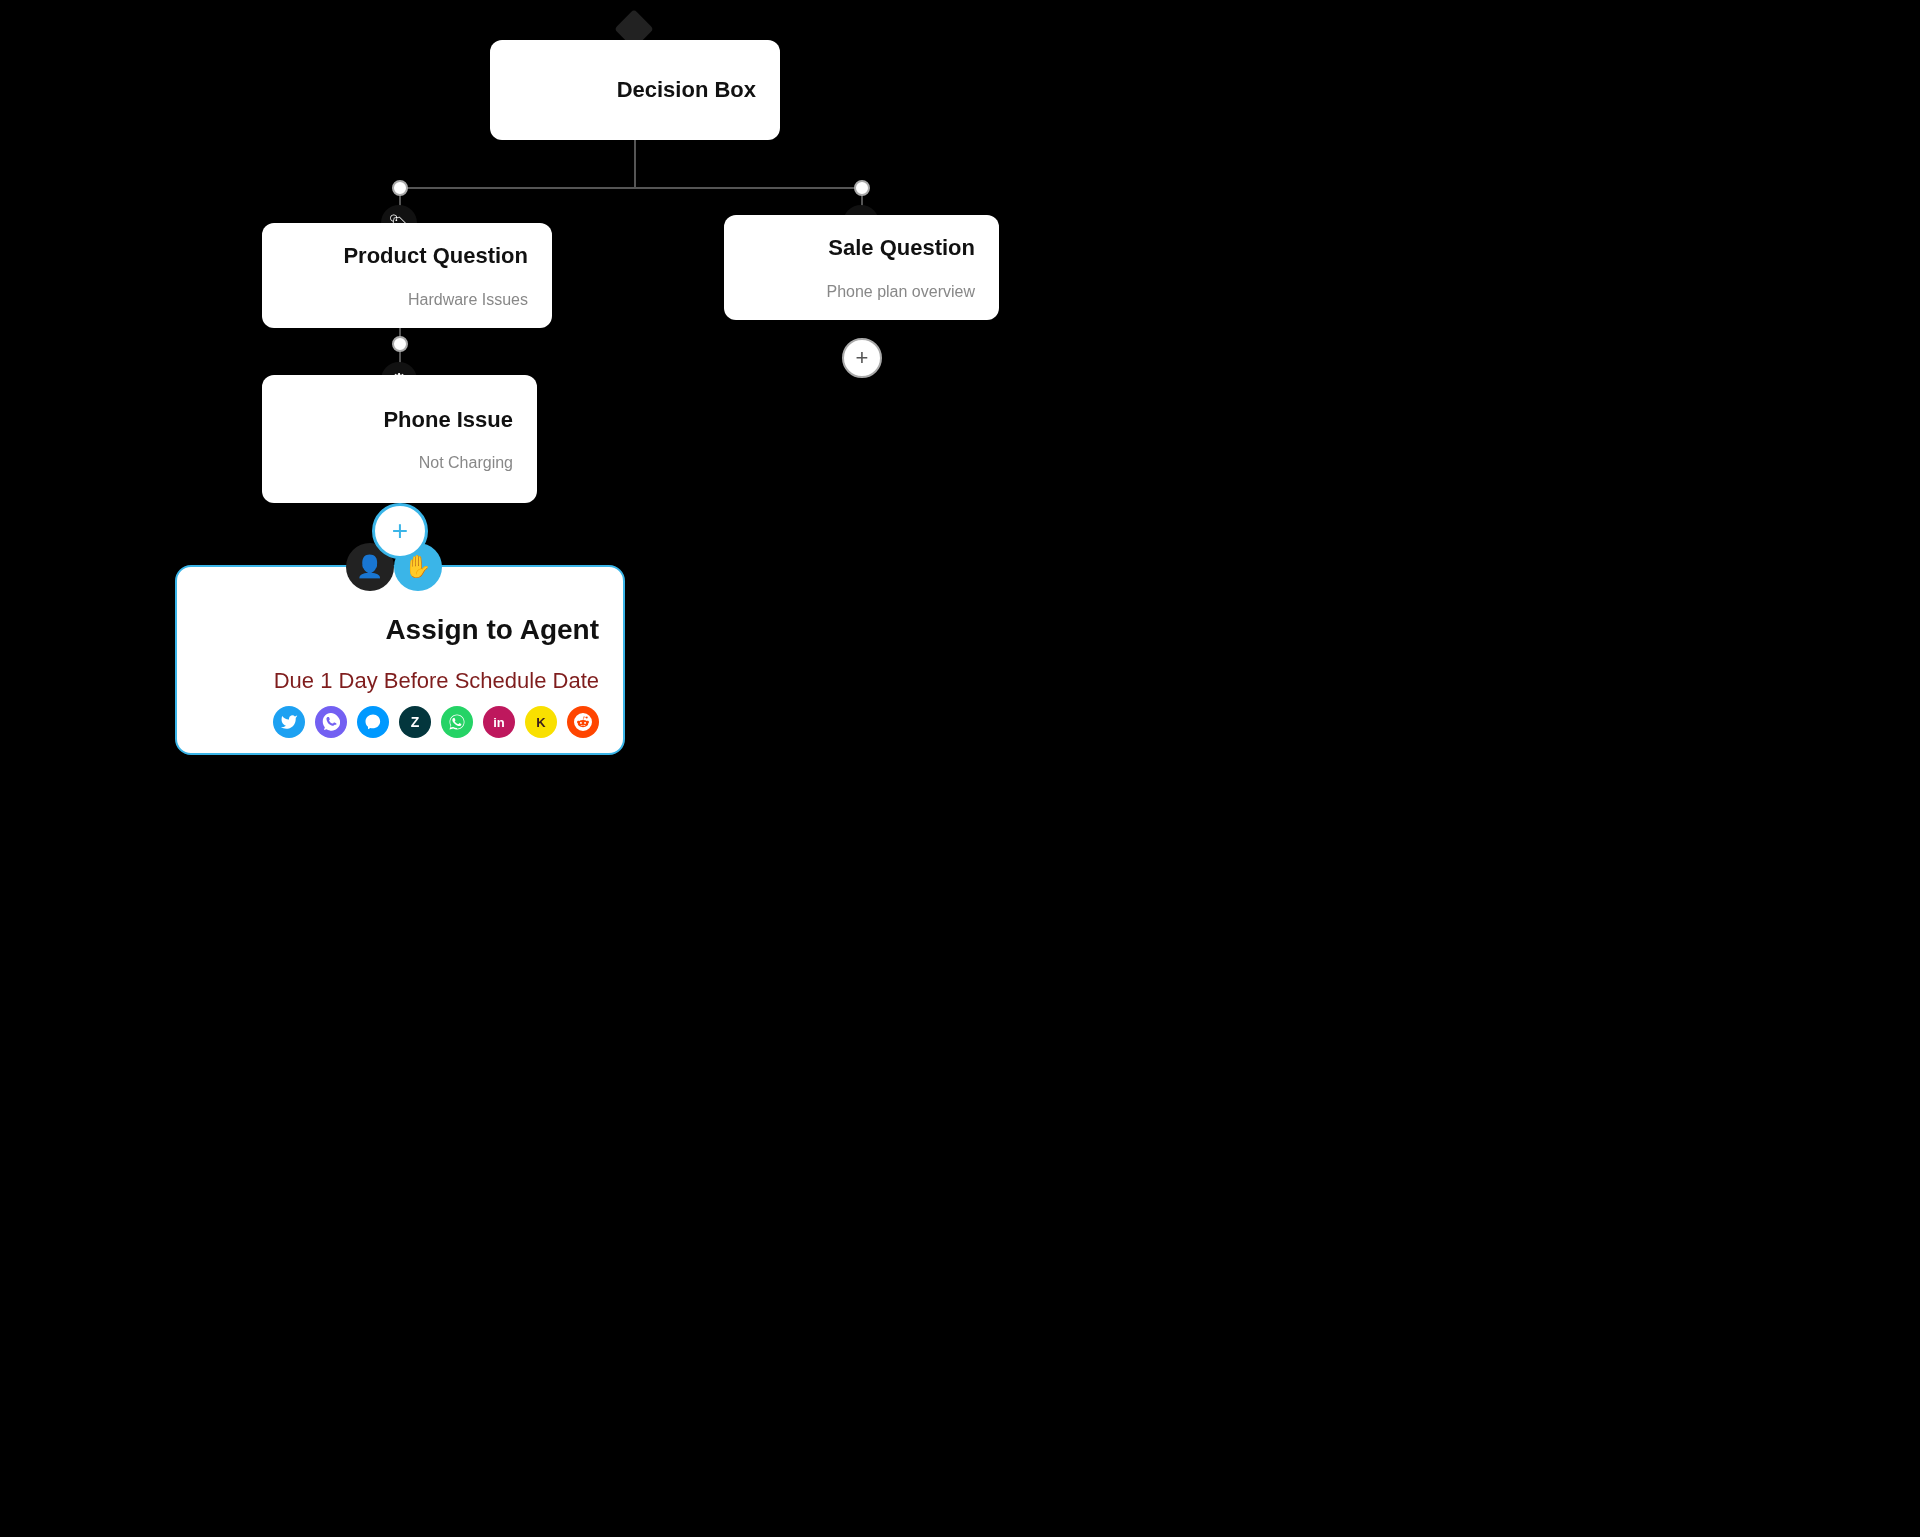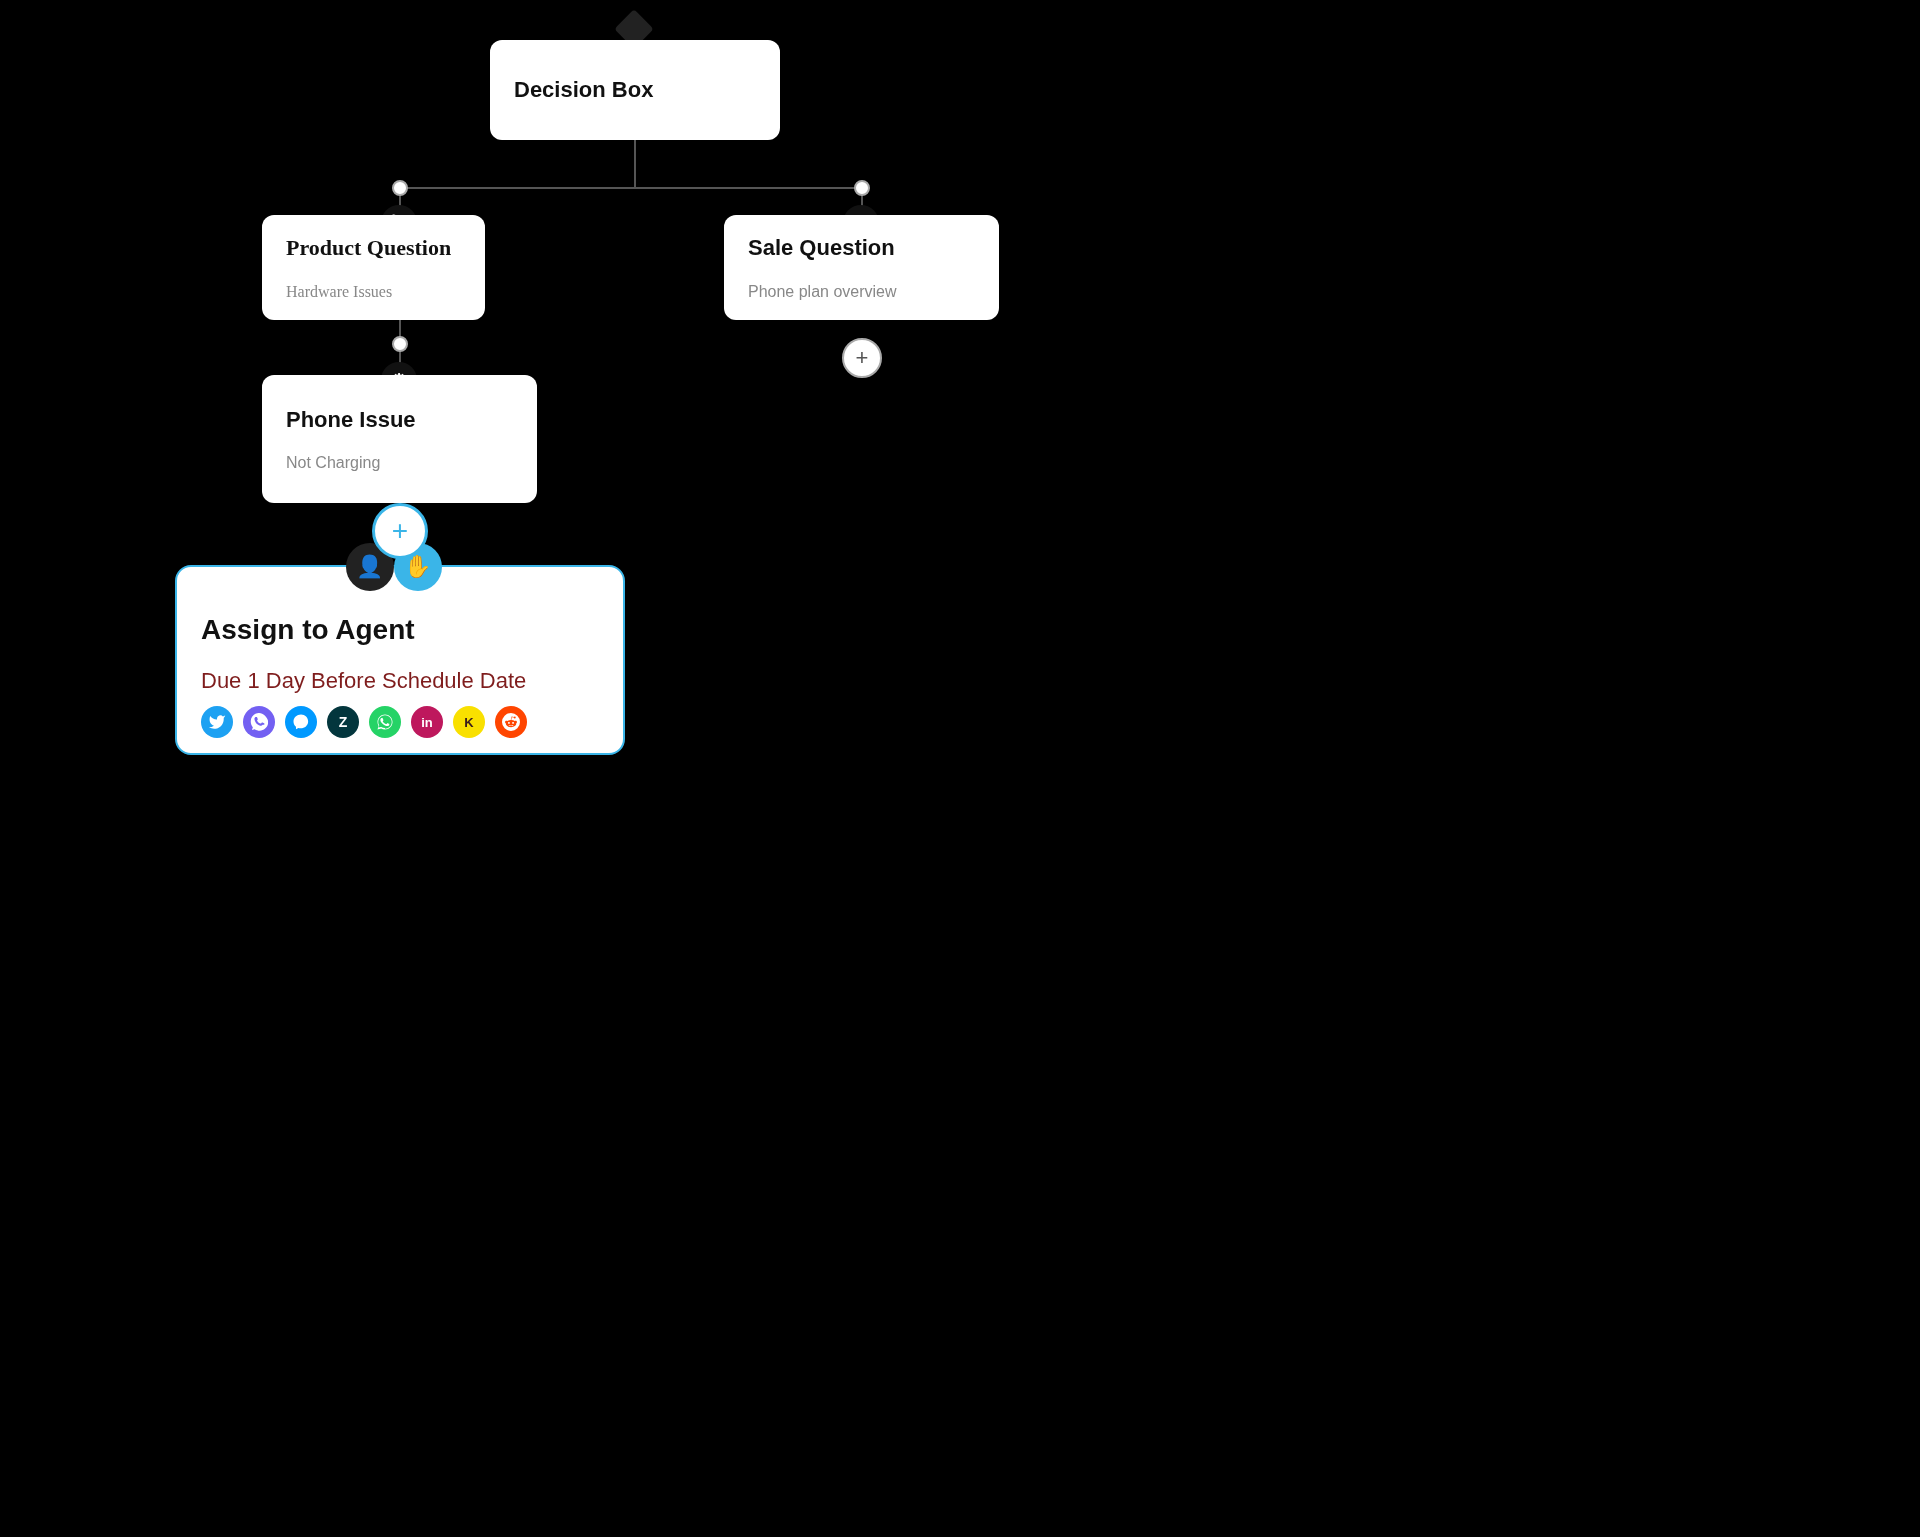--- a/index.html
+++ b/index.html
@@ -27,21 +27,21 @@
       pointer-events: none;
     }
 
     
     .node {
       position: absolute;
       background: #fff;
       border-radius: 12px;
       display: flex;
       flex-direction: column;
-      align-items: flex-start;
+      align-items: flex-end;
       justify-content: center;
       padding: 14px 24px;
     }
 
     .node-title {
       font-weight: 700;
       font-size: 22px;
       color: #111;
       text-align: center;
       line-height: 1.3;
@@ -105,25 +105,24 @@
       border-radius: 50%;
       display: flex;
       align-items: center;
       justify-content: center;
       color: #fff;
       font-size: 18px;
     }
 
     
     .product-question-node {
-      width: 223px;
+      width: 290px;
       height: 105px;
       left: 262px;
-      top: 215px;
-      font-family: Liberation Serif, serif;
+      top: 223px;
     }
 
     
     .sale-question-node {
       width: 275px;
       height: 105px;
       left: 724px;
       top: 215px;
     }
 

